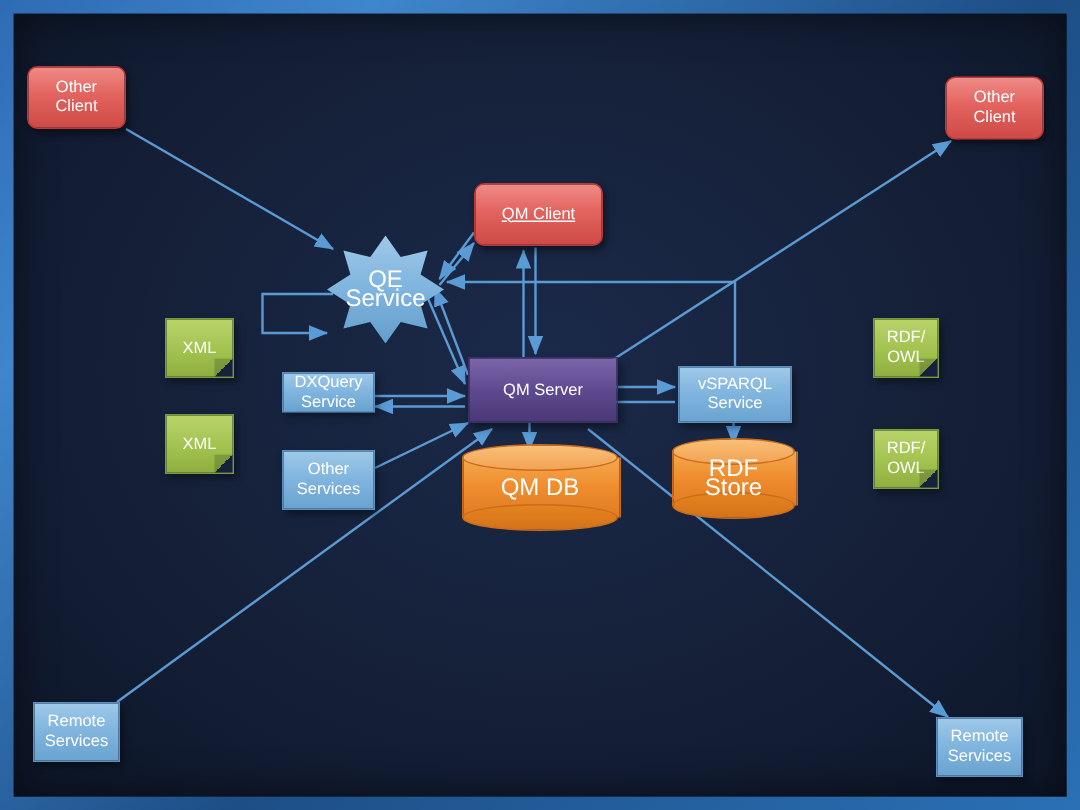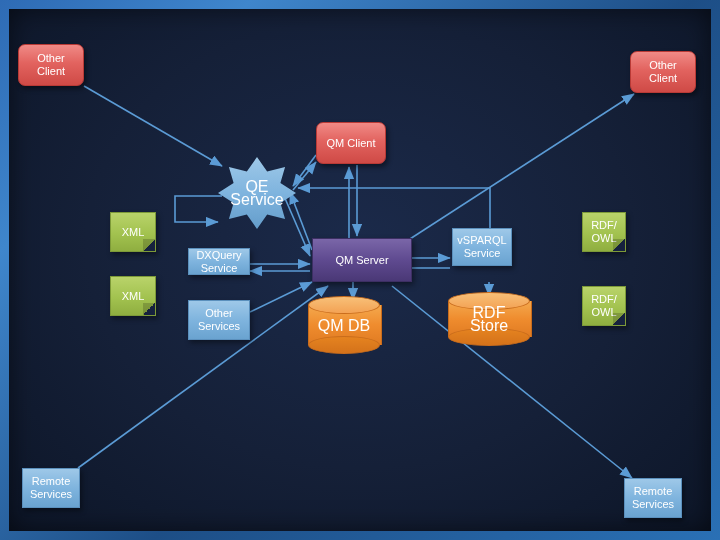--- a/index.html
+++ b/index.html
@@ -204,21 +204,21 @@
   <div class="node client-box" style="left:18px;top:44px;width:66px;height:42px;">
     <span class="label">Other
 Client</span>
   </div>
 
   <div class="node client-box" style="left:630px;top:51px;width:66px;height:42px;">
     <span class="label">Other
 Client</span>
   </div>
 
-  <div class="node client-box" style="left:316px;top:122px;width:70px;height:42px;">
+  <div class="node client-box" style="left:316px;top:122px;width:86px;height:42px;text-decoration:underline;">
     <span class="label">QM Client</span>
   </div>
 
   <div class="star-node" style="left:218px;top:157px;">
     <div class="star-shape"></div>
     <span class="star-label label">QE
 Service</span>
   </div>
 
   <div class="node doc-box" style="left:110px;top:212px;width:46px;height:40px;position:absolute;">
@@ -236,36 +236,36 @@
 
   <div class="node lblue-box" style="left:188px;top:300px;width:62px;height:40px;">
     <span class="label">Other
 Services</span>
   </div>
 
   <div class="node purple-box" style="left:312px;top:238px;width:100px;height:44px;">
     <span class="label">QM Server</span>
   </div>
 
-  <div class="node lblue-box" style="left:452px;top:228px;width:60px;height:38px;text-align:center;">
+  <div class="node lblue-box" style="left:452px;top:244px;width:76px;height:38px;text-align:center;">
     <span class="label">vSPARQL
 Service</span>
   </div>
 
   <div class="node doc-box" style="left:582px;top:212px;width:44px;height:40px;position:absolute;">
     <span class="label">RDF/
 OWL</span>
   </div>
 
   <div class="node doc-box" style="left:582px;top:286px;width:44px;height:40px;position:absolute;">
     <span class="label">RDF/
 OWL</span>
   </div>
 
-  <div class="cyl" style="left:308px;top:296px;width:72px;height:58px;">
+  <div class="cyl" style="left:308px;top:296px;width:104px;height:58px;">
     <div class="cyl-body"></div>
     <div class="cyl-bottom"></div>
     <div class="cyl-top"></div>
     <div class="cyl-label">
       <span class="label">QM DB</span>
     </div>
   </div>
 
   <div class="cyl" style="left:448px;top:292px;width:82px;height:54px;">
     <div class="cyl-body"></div>

